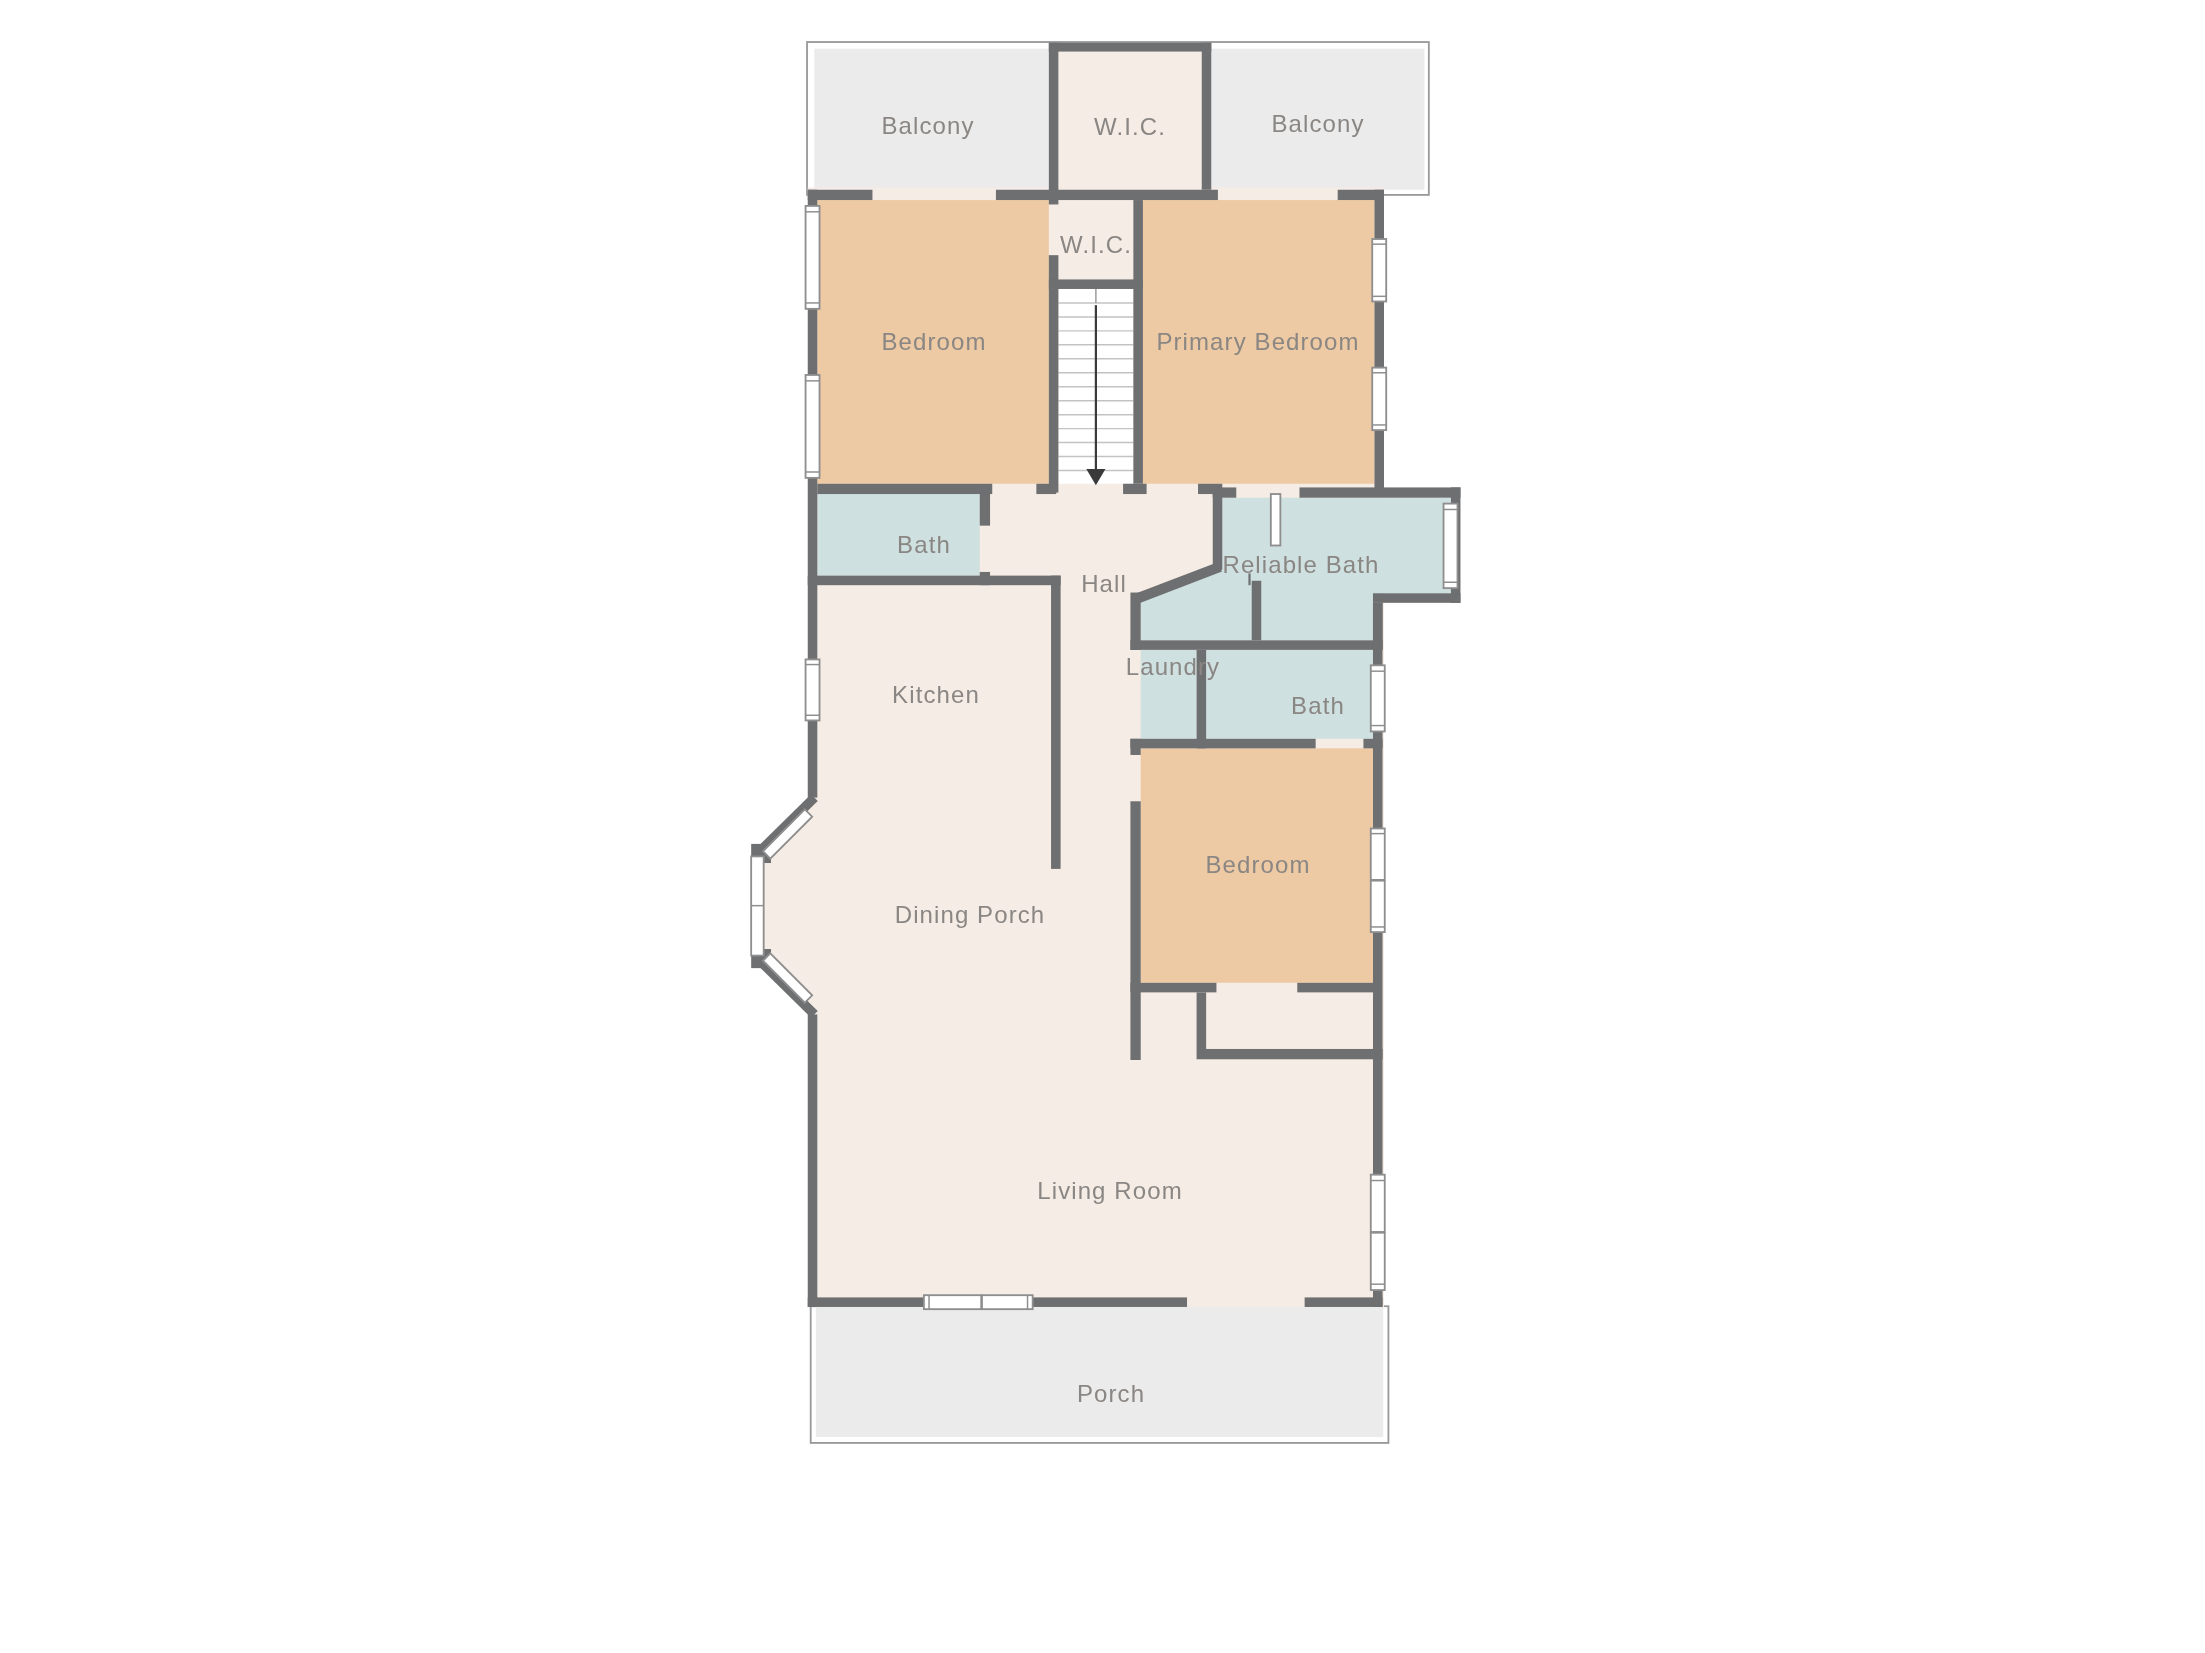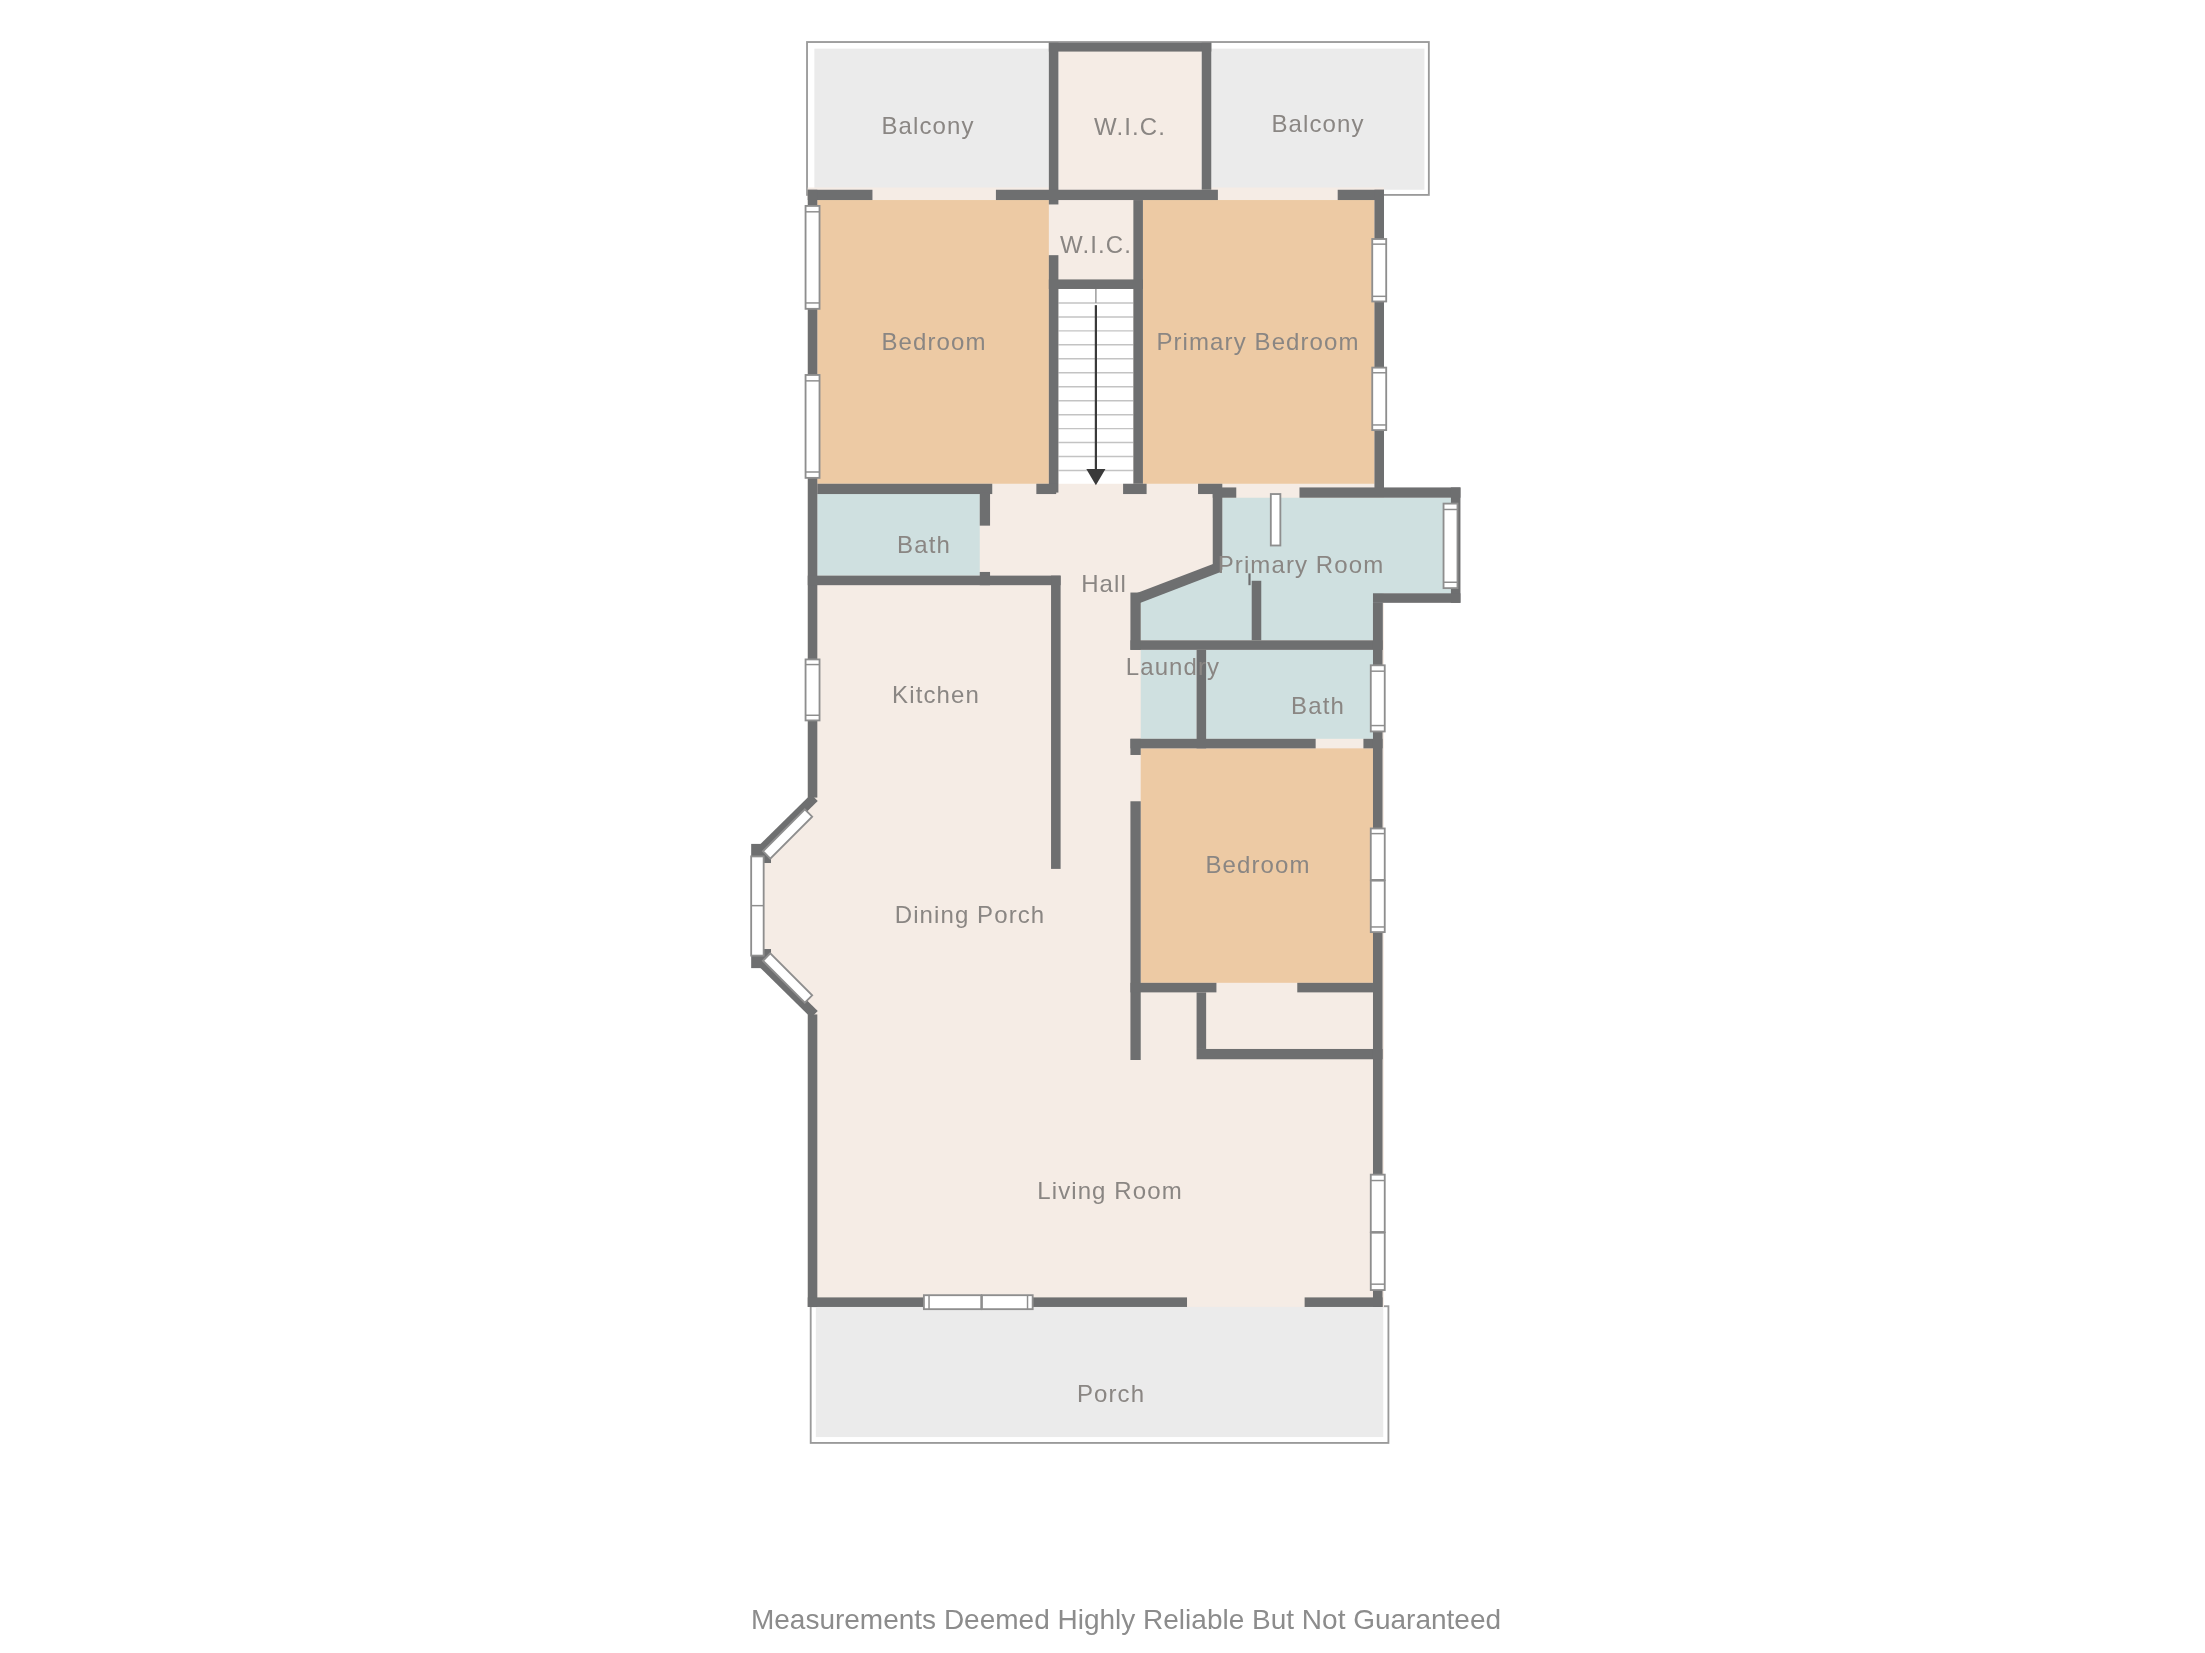--- a/index.html
+++ b/index.html
@@ -242,24 +242,23 @@
 
 <div id="labels">
   <div class="room-label" style="left:928px;top:126px">Balcony</div>
   <div class="room-label" style="left:1130px;top:127px">W.I.C.</div>
   <div class="room-label" style="left:1318px;top:124px">Balcony</div>
   <div class="room-label" style="left:1096px;top:245px">W.I.C.</div>
   <div class="room-label" style="left:934px;top:342px">Bedroom</div>
   <div class="room-label" style="left:1258px;top:342px">Primary Bedroom</div>
   <div class="room-label" style="left:924px;top:545px">Bath</div>
   <div class="room-label" style="left:1104px;top:584px">Hall</div>
-  <div class="room-label" style="left:1301px;top:565px">Primary Room</div>
+  <div class="room-label" style="left:1301px;top:565px">Reliable Bath</div>
   <div class="room-label" style="left:936px;top:695px">Kitchen</div>
   <div class="room-label" style="left:1173px;top:667px">Laundry</div>
   <div class="room-label" style="left:1318px;top:706px">Bath</div>
   <div class="room-label" style="left:970px;top:915px">Dining Porch</div>
   <div class="room-label" style="left:1258px;top:865px">Bedroom</div>
   <div class="room-label" style="left:1110px;top:1191px">Living Room</div>
   <div class="room-label" style="left:1111px;top:1394px">Porch</div>
 
-  <div class="disclaimer">Measurements Deemed Highly Reliable But Not Guaranteed</div>
 </div>
 
 
 </body></html>

